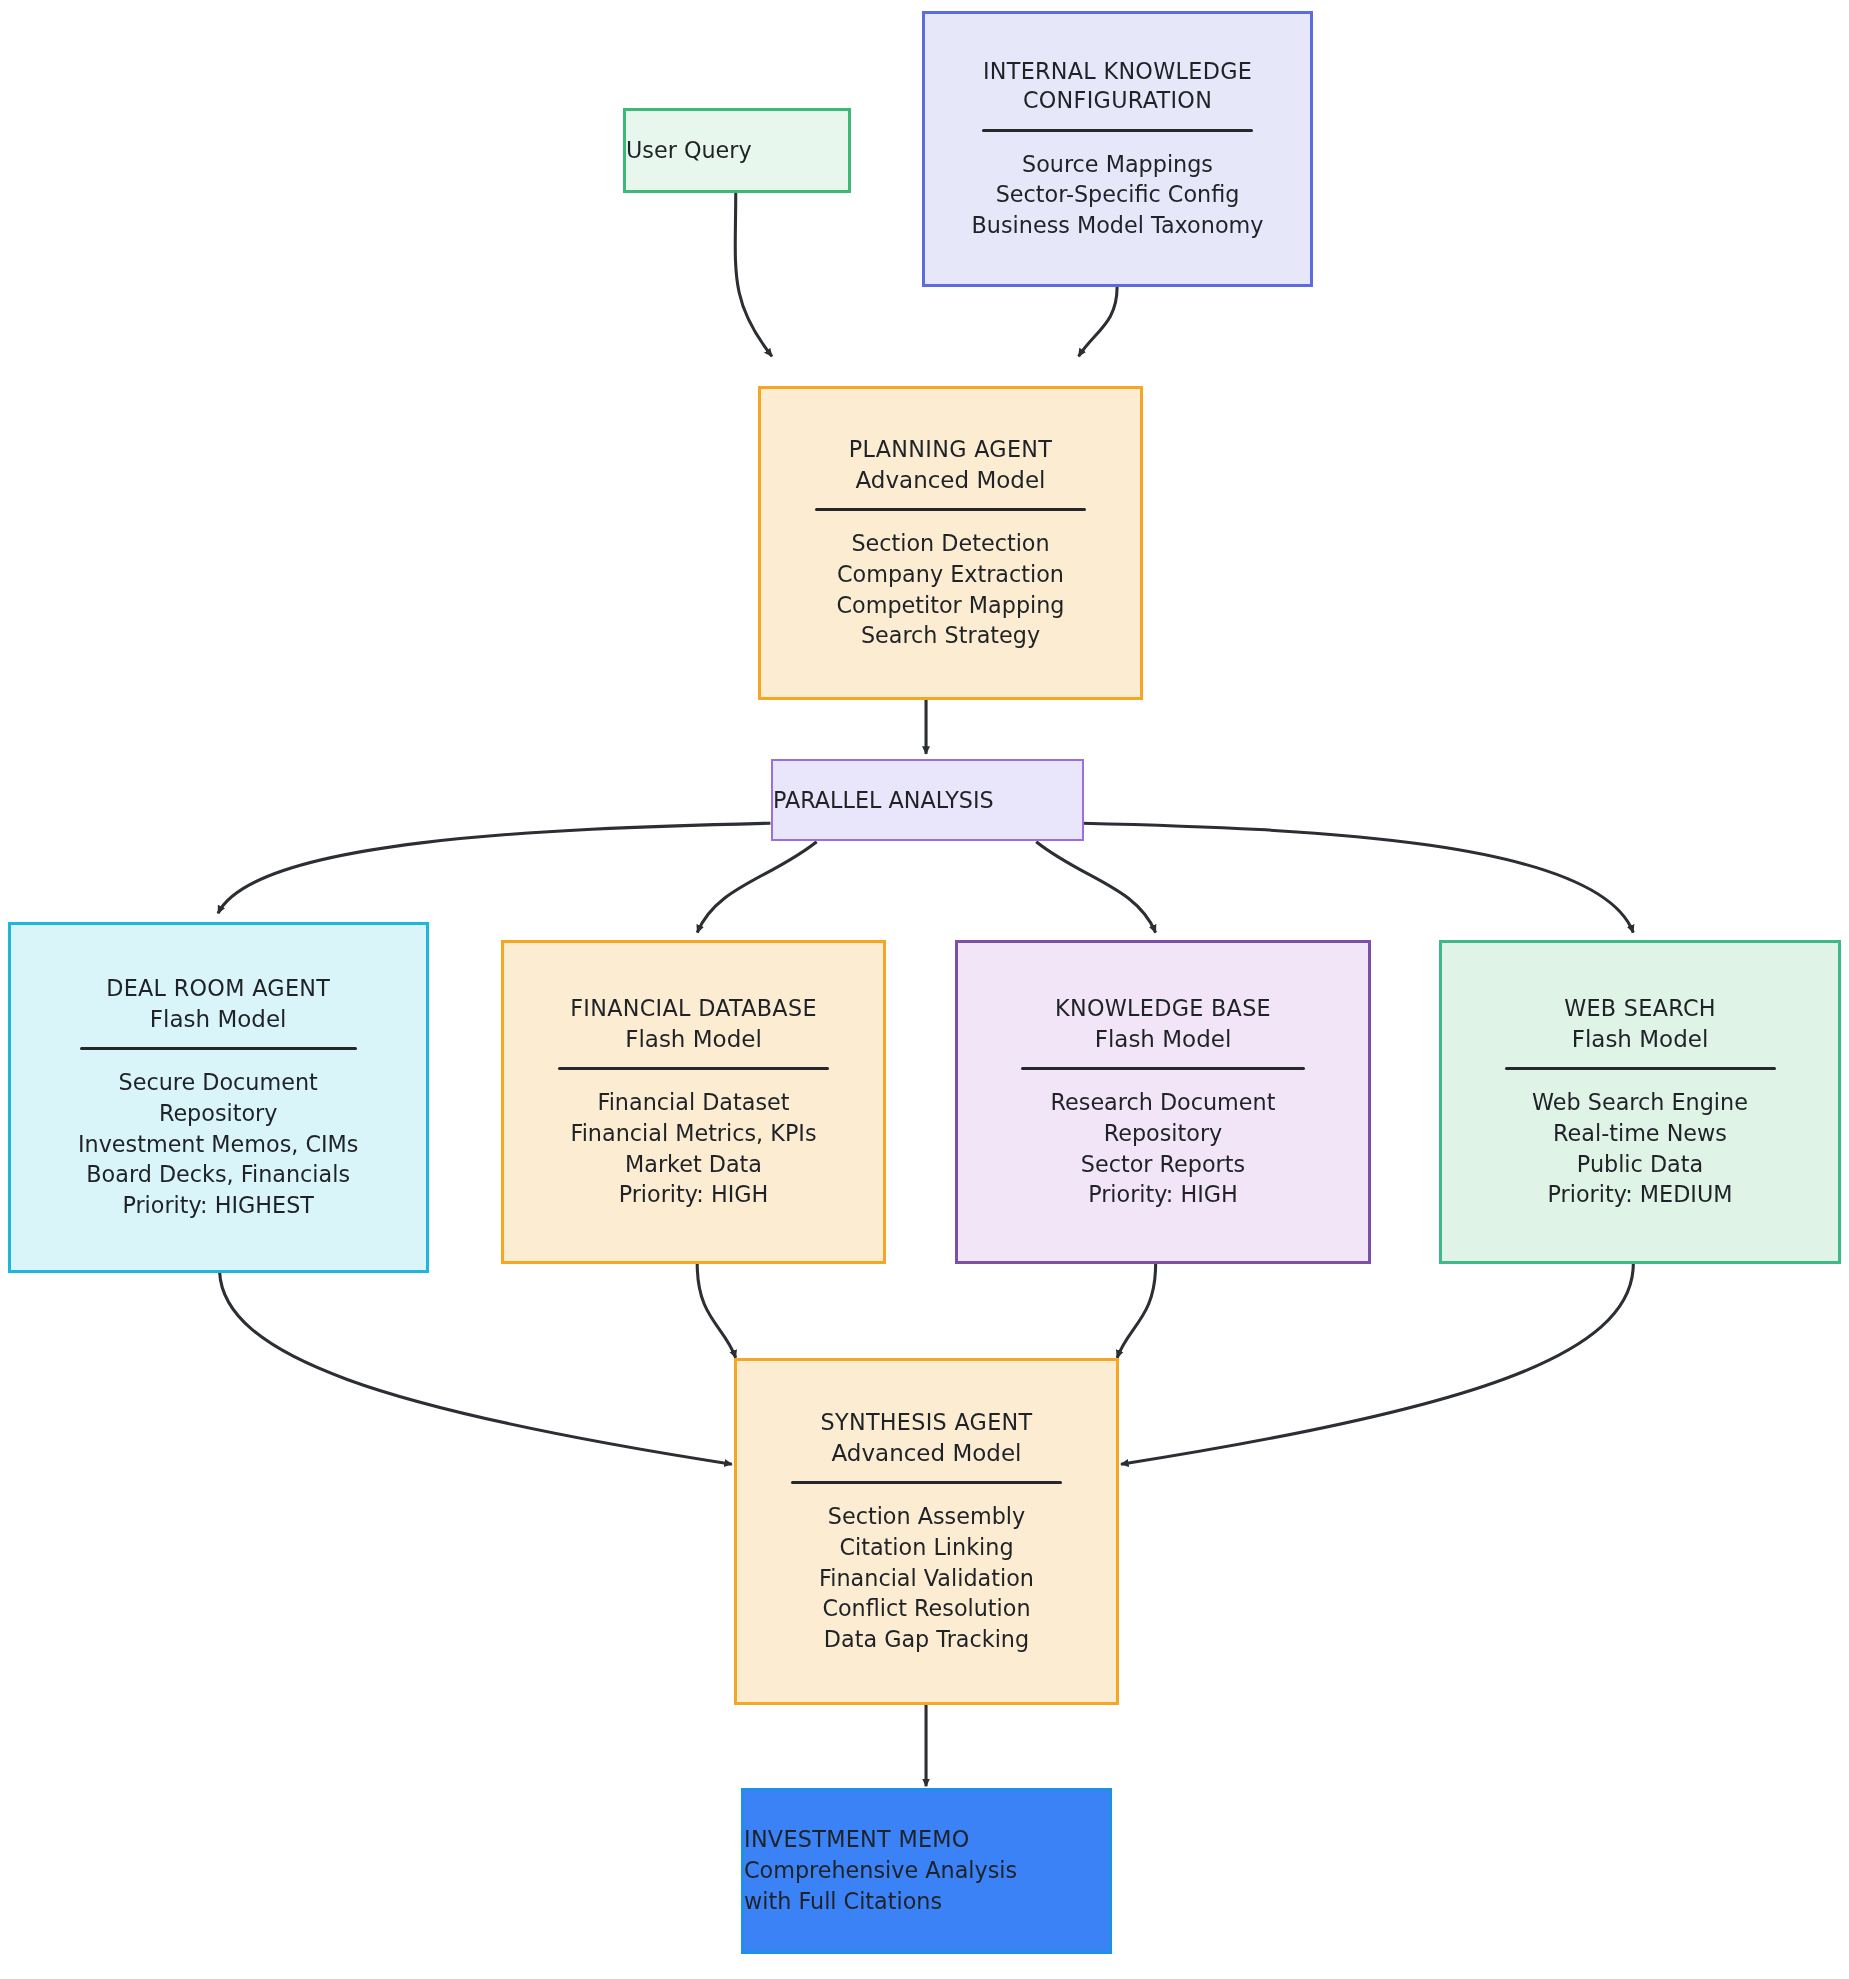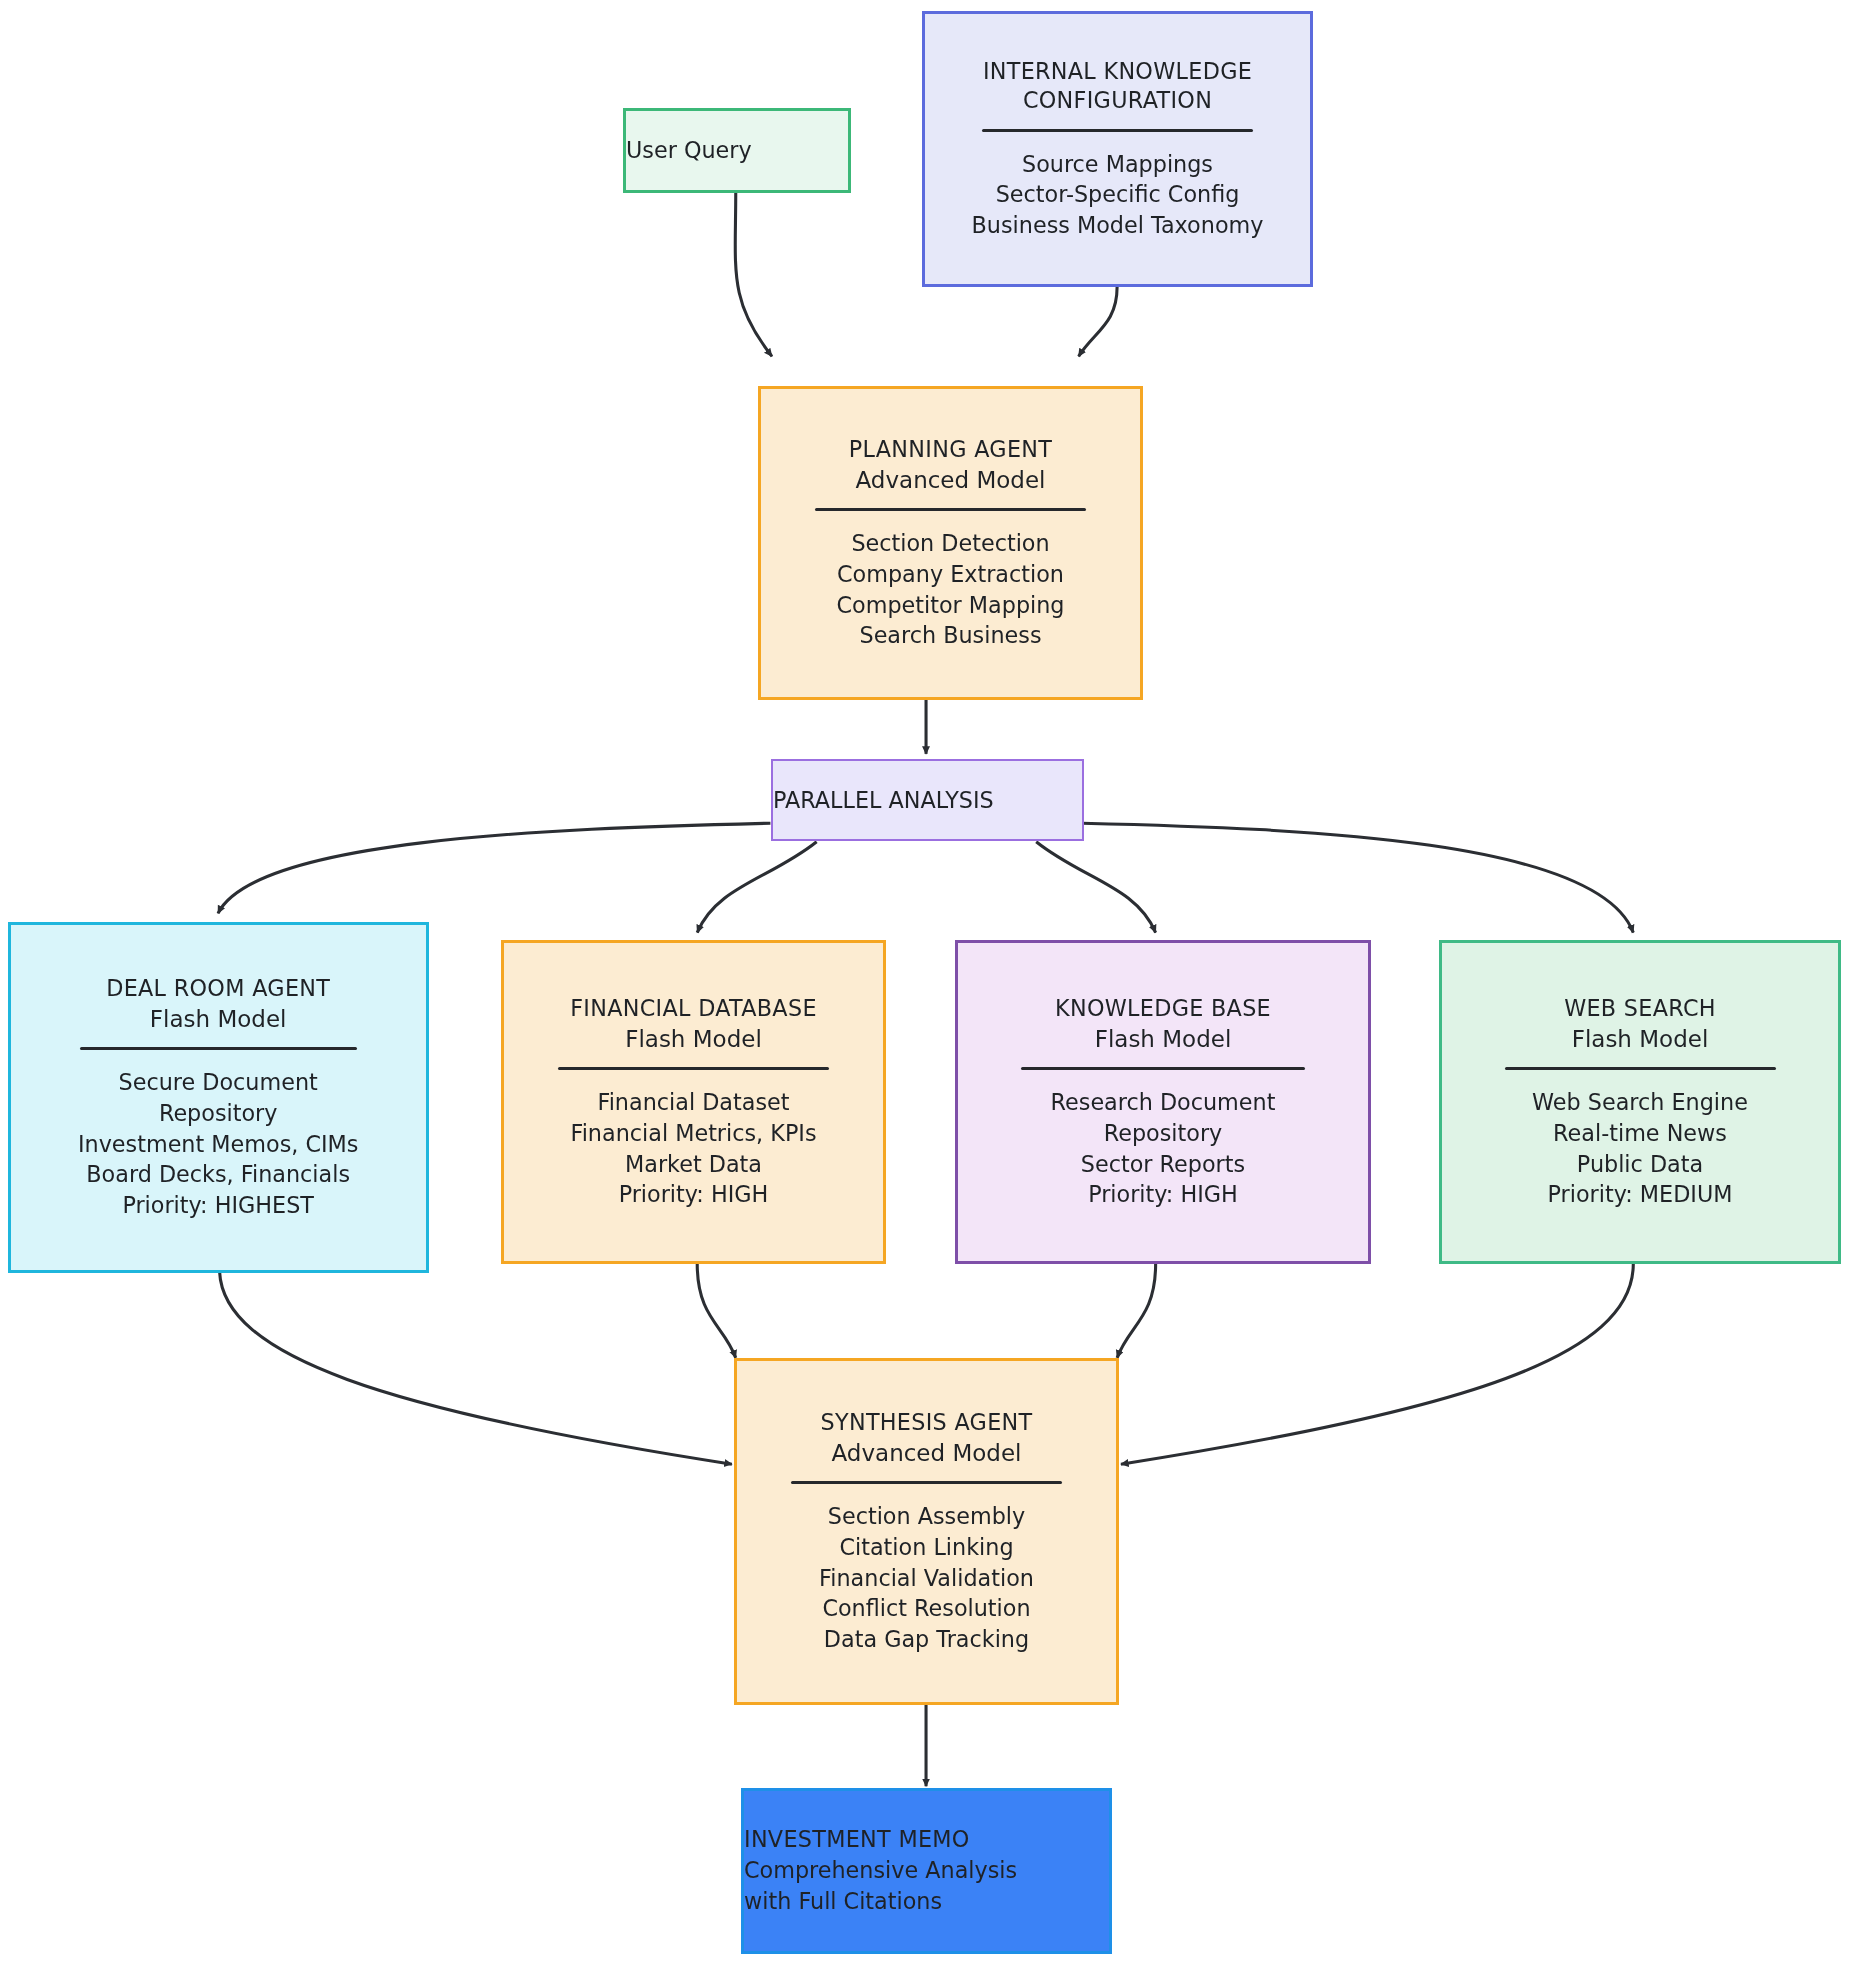--- a/index.html
+++ b/index.html
@@ -73,21 +73,21 @@
   <div class="node n-orange" style="left:758px;top:364px;width:385px;height:314px;padding:15.4px 18.5px;margin-top:22px;">
     <div class="hdr">
       <div class="title">PLANNING AGENT</div>
       <div class="subtitle">Advanced Model</div>
       <div class="rule" style="width:271px;"></div>
     </div>
     <div class="lines">
       <div>Section Detection</div>
       <div>Company Extraction</div>
       <div>Competitor Mapping</div>
-      <div>Search Business</div>
+      <div>Search Strategy</div>
     </div>
   </div>
 
   <div class="node n-lilac" style="left:771px;top:759px;width:313px;height:82px;">
     <div class="simple">PARALLEL ANALYSIS</div>
   </div>
 
   <div class="node n-cyan" style="left:7.7px;top:922px;width:421px;height:351px;padding:14px 15.4px;">
     <div class="hdr">
       <div class="title">DEAL ROOM AGENT</div>

